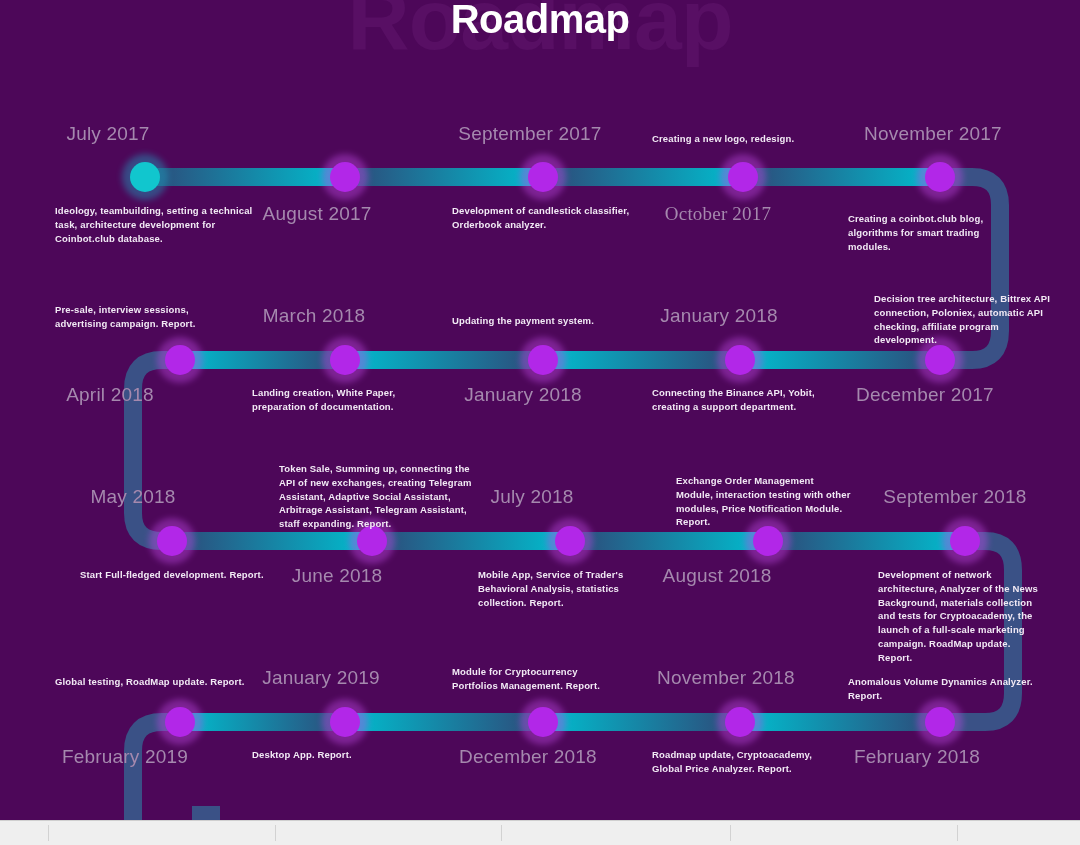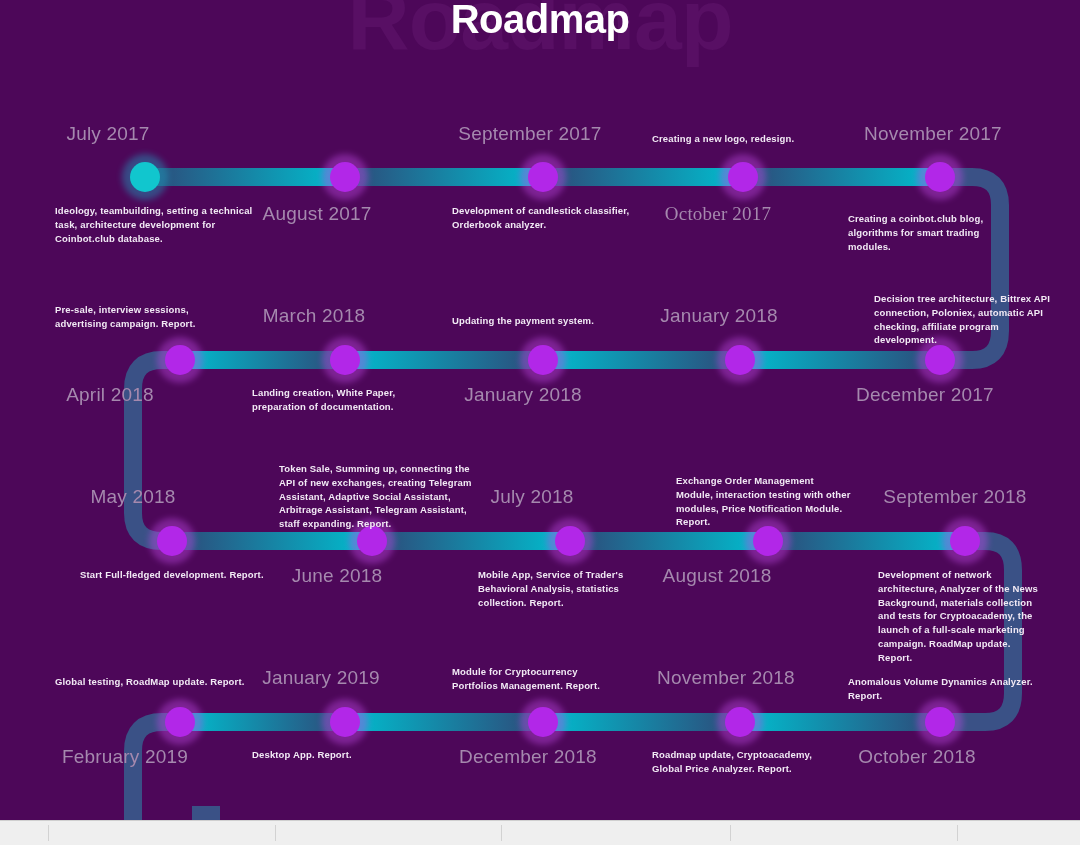--- a/index.html
+++ b/index.html
@@ -228,20 +228,21 @@
   </div>
   <div class="node magenta" style="left:940px;top:360px;">
     <span class="halo"></span>
     <span class="core"></span>
   </div>
 
   <div class="month below" style="left:925px;top:384px;">December 2017</div>
   <div class="desc" style="left:848px;top:292px;width:182px;margin-left:26px;">Decision tree architecture, Bittrex API connection, Poloniex, automatic API checking, affiliate program development.</div>
 
   <div class="month above" style="left:719px;top:327px;">January 2018</div>
+  <div class="desc" style="left:652px;top:386px;width:185px;">Connecting the Binance API, Yobit, creating a support department.</div>
 
   <div class="month below" style="left:523px;top:384px;">January 2018</div>
   <div class="desc" style="left:452px;top:314px;width:185px;">Updating the payment system.</div>
 
   <div class="month above" style="left:314px;top:327px;">March 2018</div>
   <div class="desc" style="left:252px;top:386px;width:185px;">Landing creation, White Paper, preparation of documentation.</div>
 
   <div class="month below" style="left:110px;top:384px;">April 2018</div>
   <div class="desc" style="left:55px;top:303px;width:165px;">Pre-sale, interview sessions, advertising campaign. Report.</div>
 
@@ -295,21 +296,21 @@
   </div>
   <div class="node magenta" style="left:740px;top:722px;">
     <span class="halo"></span>
     <span class="core"></span>
   </div>
   <div class="node magenta" style="left:940px;top:722px;">
     <span class="halo"></span>
     <span class="core"></span>
   </div>
 
-  <div class="month below" style="left:917px;top:746px;">October 2018</div>
+  <div class="month below" style="left:917px;top:746px;">February 2018</div>
   <div class="desc" style="left:848px;top:675px;width:220px;">Anomalous Volume Dynamics Analyzer. Report.</div>
 
   <div class="month above" style="left:726px;top:689px;">November 2018</div>
   <div class="desc" style="left:652px;top:748px;width:185px;">Roadmap update, Cryptoacademy, Global Price Analyzer. Report.</div>
 
   <div class="month below" style="left:528px;top:746px;">December 2018</div>
   <div class="desc" style="left:452px;top:665px;width:160px;">Module for Cryptocurrency Portfolios Management. Report.</div>
 
   <div class="month above" style="left:321px;top:689px;">January 2019</div>
   <div class="desc" style="left:252px;top:748px;width:165px;">Desktop App. Report.</div>

